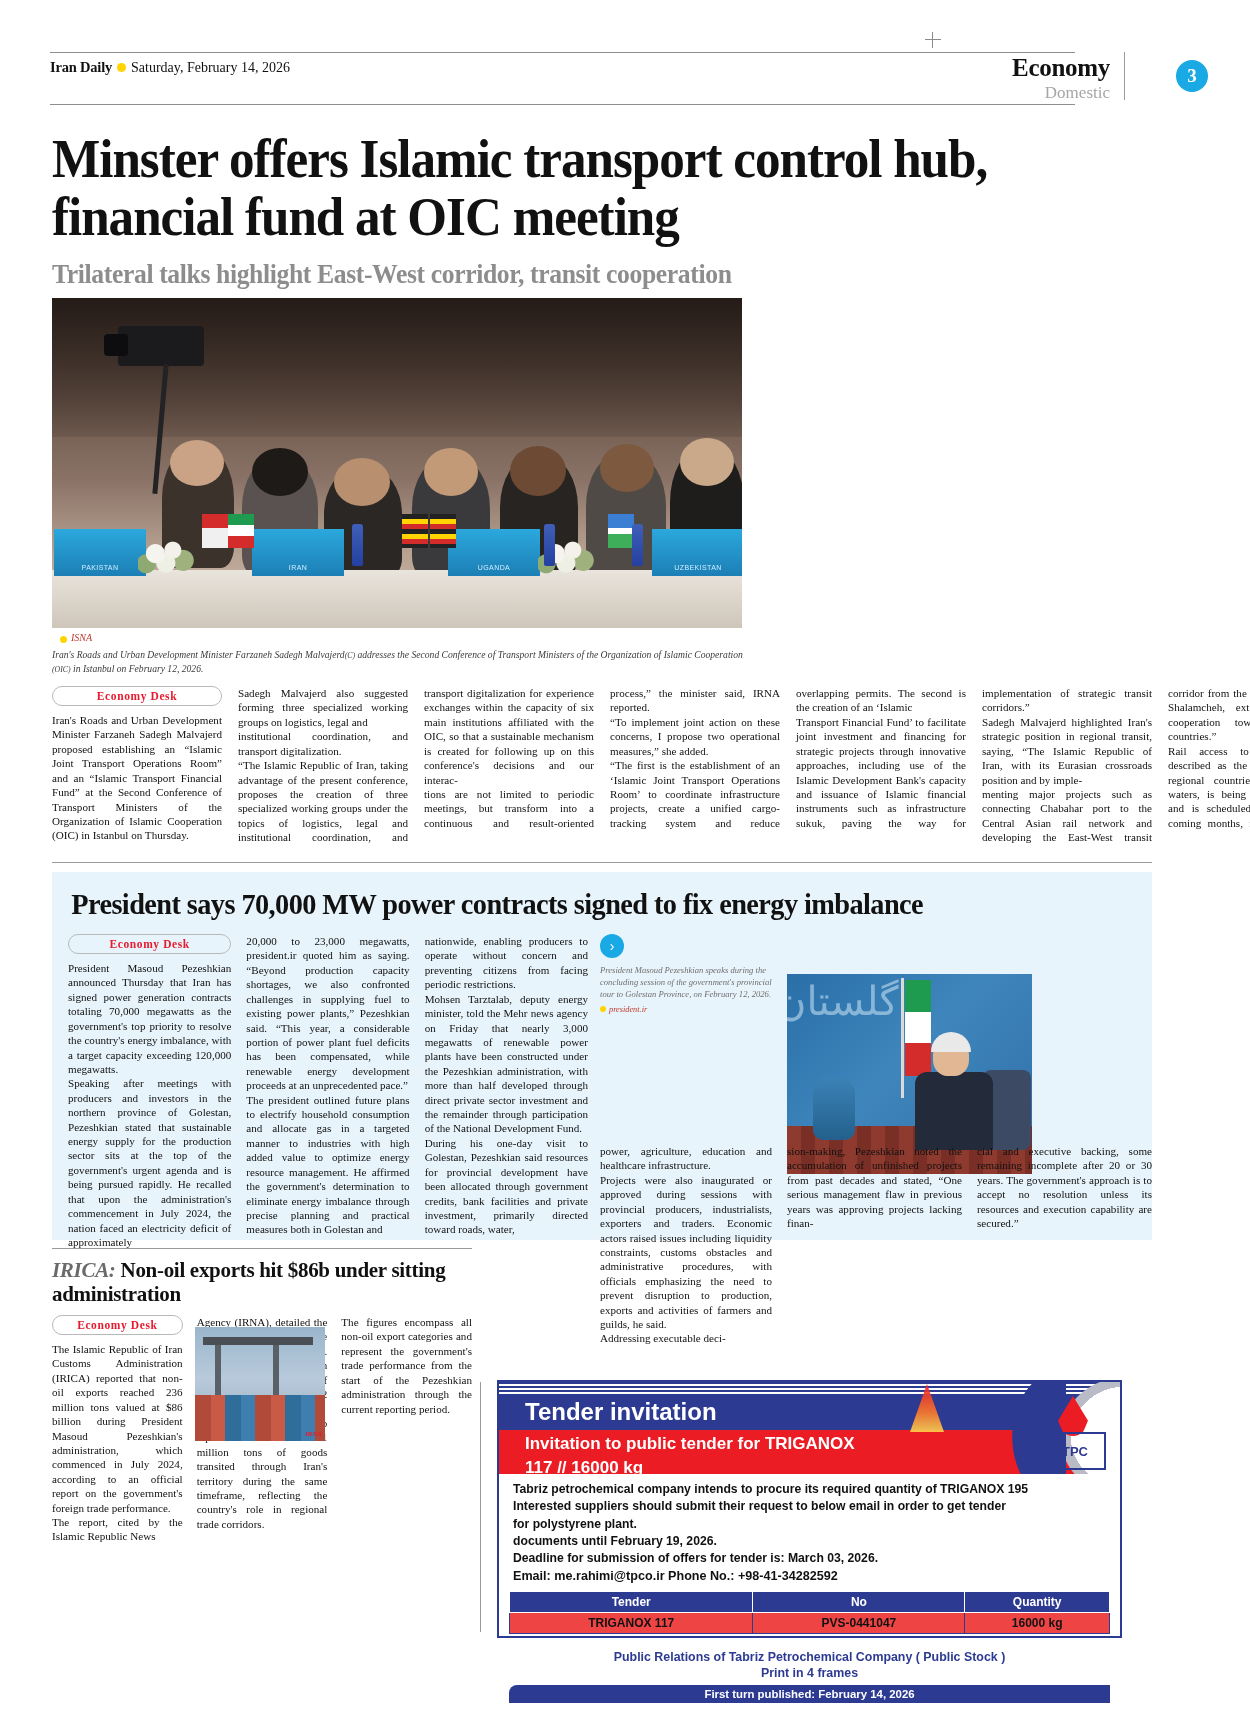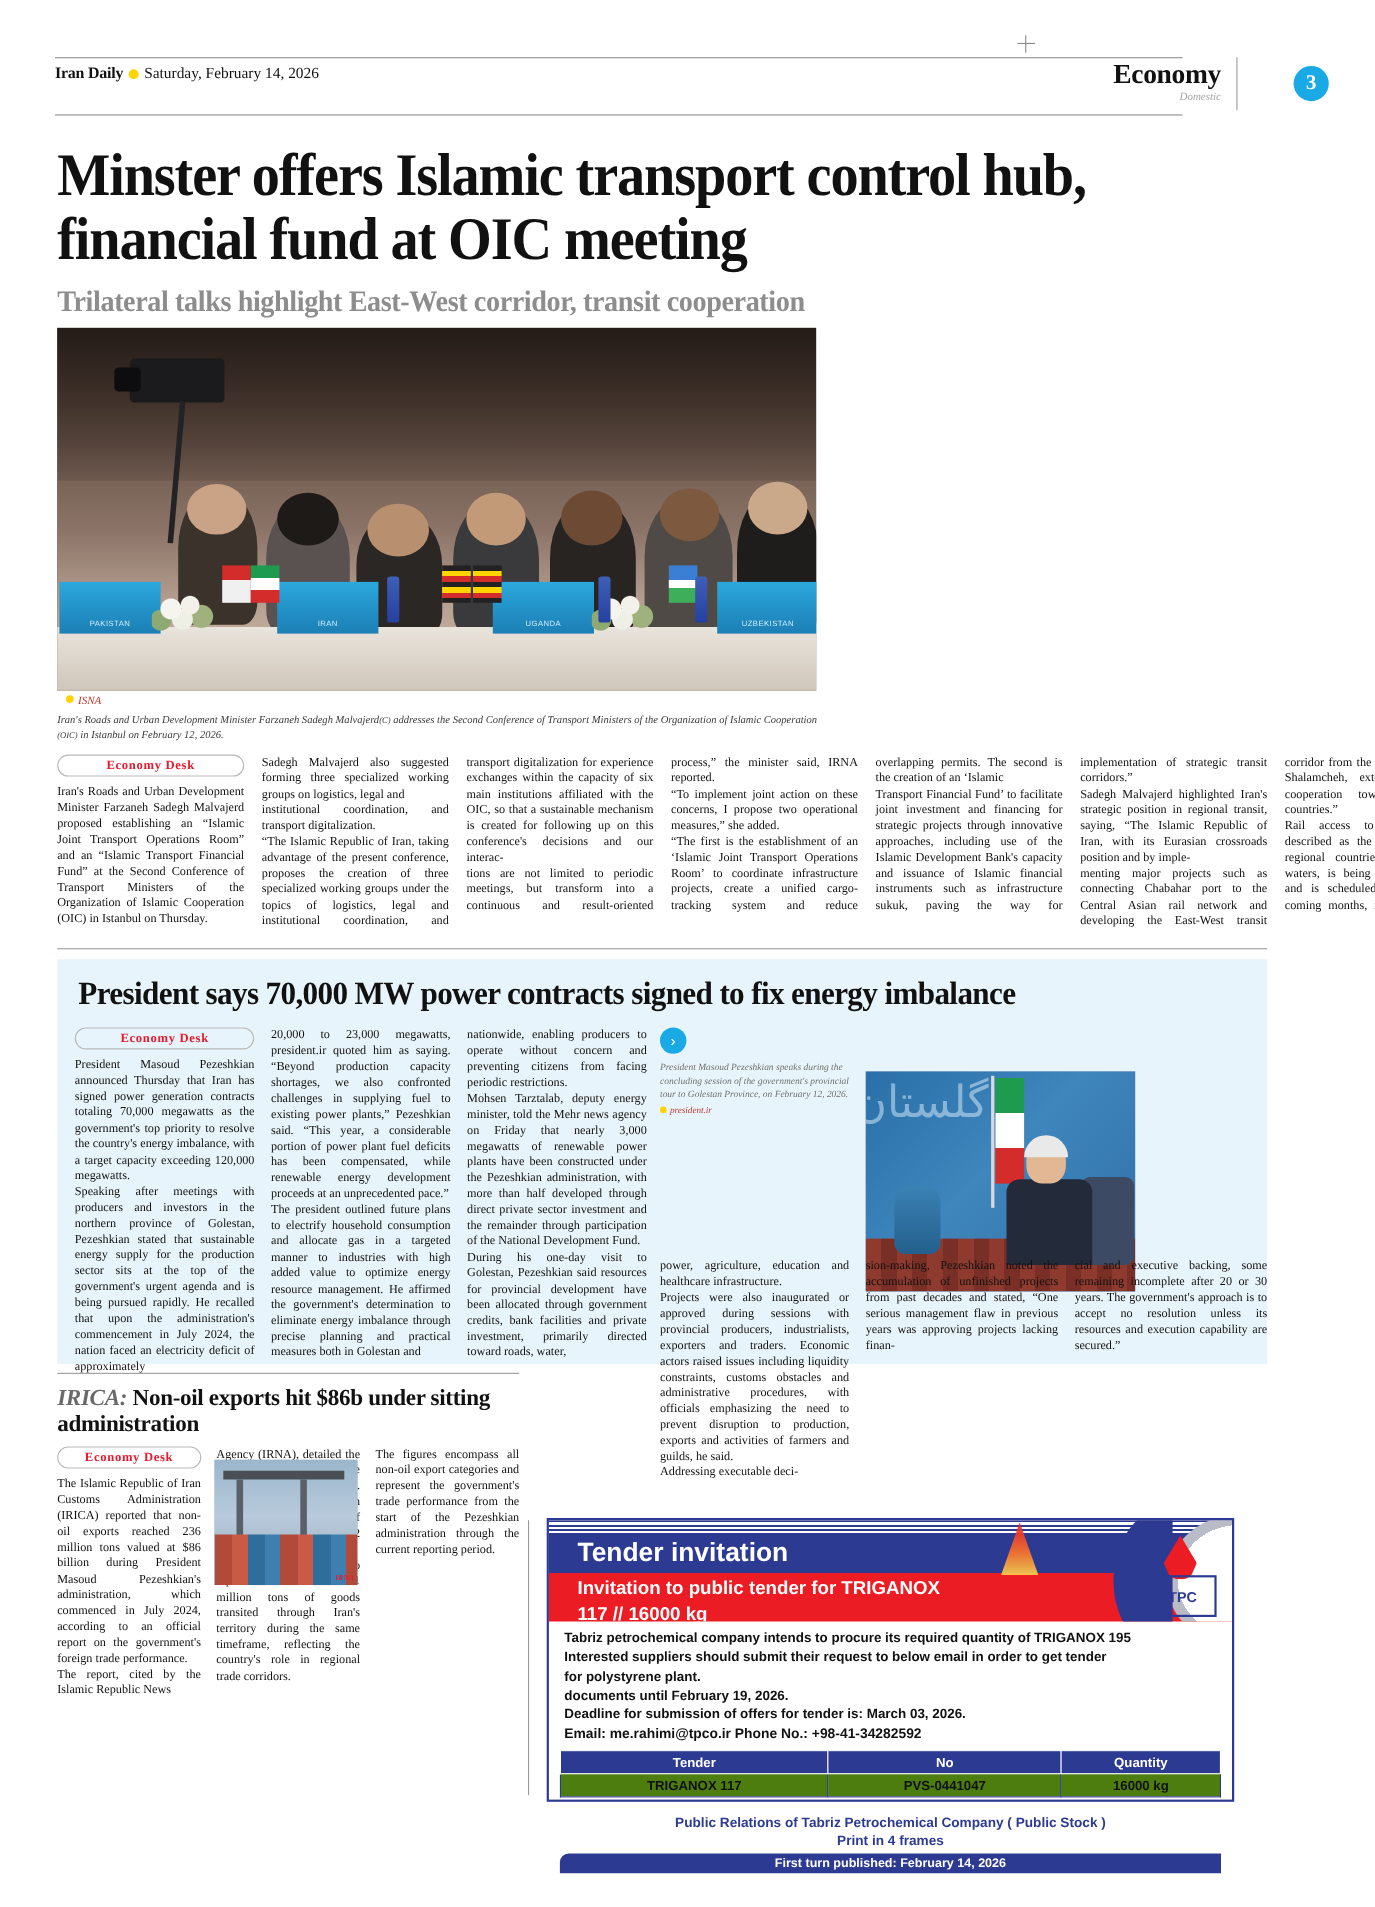--- a/index.html
+++ b/index.html
@@ -20,21 +20,21 @@
   .masthead{position:absolute;left:50px;top:52px;width:1150px;}
   .masthead .rule-top{border-top:1.2px solid #8e8e8e;width:1025px;}
   .masthead .rule-bot{border-top:1.2px solid #8e8e8e;width:1025px;margin-top:5px;}
   .masthead-row{display:flex;align-items:flex-start;justify-content:space-between;height:46px;padding-top:6px;box-sizing:border-box;}
   .brandline{display:flex;align-items:center;gap:5px;font-size:14.5px;}
   .brandname{font-weight:bold;font-family:"Liberation Serif",serif;letter-spacing:-.2px;}
   .dot{width:9px;height:9px;border-radius:50%;background:#ffd400;display:inline-block;}
   .dateline{font-family:"Liberation Serif",serif;font-size:14px;}
   .section-wrap{position:absolute;right:125px;top:52px;text-align:right;padding-right:14px;border-right:1.2px solid #9a9a9a;height:48px;}
   .section-title{font-size:25px;font-weight:bold;line-height:1;margin-top:3px;letter-spacing:-.3px;}
-  .section-sub{font-size:10px;color:#a6a6a6;margin-top:3px;font-style:italic;}
+  .section-sub{font-size:17px;color:#a6a6a6;margin-top:3px;}
   .pagebadge{position:absolute;right:42px;top:60px;width:32px;height:32px;border-radius:50%;
     background:#19a9e5;color:#fff;font-weight:bold;font-size:19px;display:flex;align-items:center;justify-content:center;}
 
   
   .lead-h{position:absolute;left:52px;top:130px;width:1100px;}
   .lead-h h1{margin:0;font-size:55px;line-height:1.06;font-weight:bold;letter-spacing:-1.1px;
      font-family:"Liberation Serif",serif;transform:scaleX(.93);transform-origin:left center;}
   .lead-sub{margin-top:12px;font-size:27px;color:#8d8d8d;font-weight:bold;letter-spacing:-.4px;
      transform:scaleX(.95);transform-origin:left center;}
 
@@ -58,21 +58,21 @@
      radial-gradient(circle at 78% 60%,#9fb27e 10px,transparent 11px),
      radial-gradient(circle at 14% 70%,#8fa972 9px,transparent 10px);}
   .ph-bottle{position:absolute;bottom:62px;width:11px;height:42px;border-radius:3px 3px 2px 2px;
      background:linear-gradient(180deg,#3f5fb8,#2440a0);}
   .cam{position:absolute;left:52px;top:14px;width:120px;height:70px;}
   .cam-body{position:absolute;left:14px;top:14px;width:86px;height:40px;background:#1b1b1d;border-radius:4px;}
   .cam-lens{position:absolute;left:0px;top:22px;width:24px;height:22px;background:#0d0d0f;border-radius:4px;}
   .cam-leg{position:absolute;left:54px;top:52px;width:5px;height:130px;background:#232325;transform:rotate(5deg);}
 
   .credit{position:absolute;left:60px;top:632px;font-size:10px;color:#c0392b;font-style:italic;
-     display:flex;align-items:flex-start;gap:4px;font-family:"Liberation Serif",serif;}
+     display:flex;align-items:flex-end;gap:4px;font-family:"Liberation Serif",serif;}
   .credit .cdot{width:7px;height:7px;border-radius:50%;background:#ffd400;display:inline-block;}
   .lead-caption{position:absolute;left:52px;top:648px;width:692px;font-size:9.6px;font-style:italic;
      line-height:1.45;color:#3b3b3b;}
   .lead-caption .sm{font-size:7.8px;}
 
   
   .a1-cols{position:absolute;left:52px;top:686px;width:1100px;height:165px;
      column-count:6;column-gap:16px;column-fill:auto;}
   .deskbadge{border:1px solid #b9b9b9;border-radius:14px;padding:3px 0;text-align:center;
      color:#e8192c;font-weight:bold;font-size:11.5px;letter-spacing:.6px;margin-bottom:7px;
@@ -150,21 +150,21 @@
   .tpc-logo{position:absolute;right:16px;top:14px;width:62px;height:72px;}
   .tpc-drop{position:absolute;left:16px;top:0;width:30px;height:40px;background:#ec1c24;
      border-radius:50% 50% 50% 50%/60% 60% 40% 40%;clip-path:polygon(50% 0,100% 62%,78% 100%,22% 100%,0 62%);}
   .tpc-box{position:absolute;left:2px;top:36px;width:58px;height:34px;border:2px solid #2d3a92;
      display:flex;align-items:center;justify-content:center;color:#2d3a92;font-size:13px;font-weight:bold;}
   .ad-body{padding:7px 14px 0;font-size:12.2px;line-height:1.34;font-weight:bold;color:#111;}
   .ad-body p{margin:0 0 1px;}
   .ad-contact{font-size:12.6px;font-weight:bold;margin-top:2px;}
   .ad-table{margin:6px 10px 16px;border-collapse:collapse;width:calc(100% - 20px);}
   .ad-table th{background:#2d3a92;color:#fff;font-size:12px;padding:3px 0;font-weight:bold;border:1px solid #fff;}
-  .ad-table td{background:#4d7c0f;color:#111;font-size:12px;padding:3px 0;text-align:center;font-weight:bold;border:1px solid #2d3a92;}
+  .ad-table td{background:#ef4444;color:#111;font-size:12px;padding:3px 0;text-align:center;font-weight:bold;border:1px solid #2d3a92;}
   .ad-pr{text-align:center;color:#2d3a92;font-weight:bold;font-size:12.4px;margin-top:4px;}
   .ad-frames{text-align:center;color:#2d3a92;font-weight:bold;font-size:12.4px;margin-top:2px;}
   .ad-foot{margin:5px 10px 0;background:#2d3a92;color:#fff;text-align:center;font-size:11.4px;
      font-weight:bold;padding:3px 0;border-radius:8px 0 0 0;}
 </style>
 </head>
 <body>
 
 <div class="page">
 

